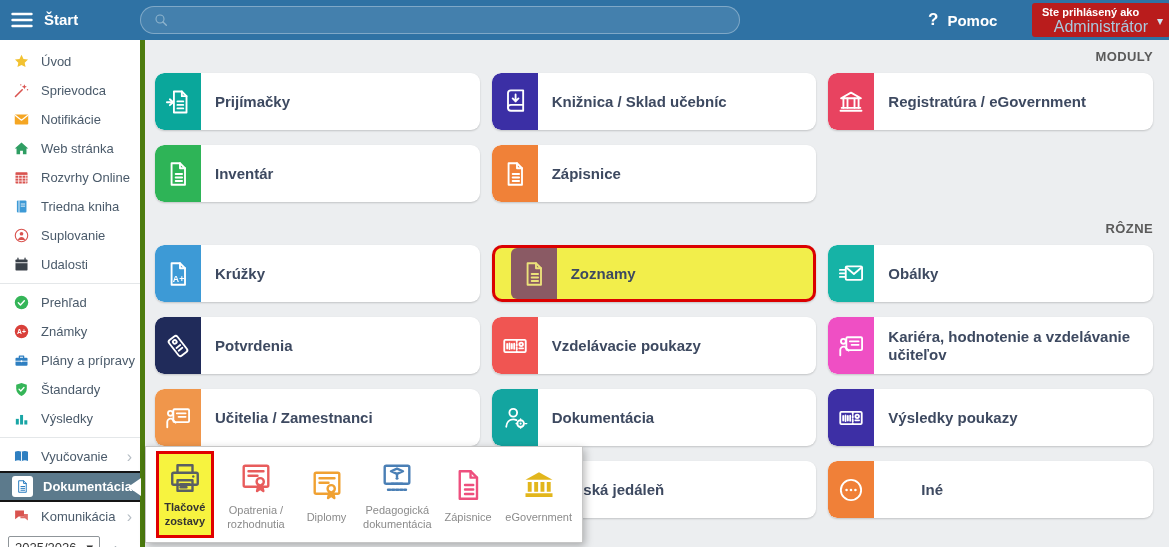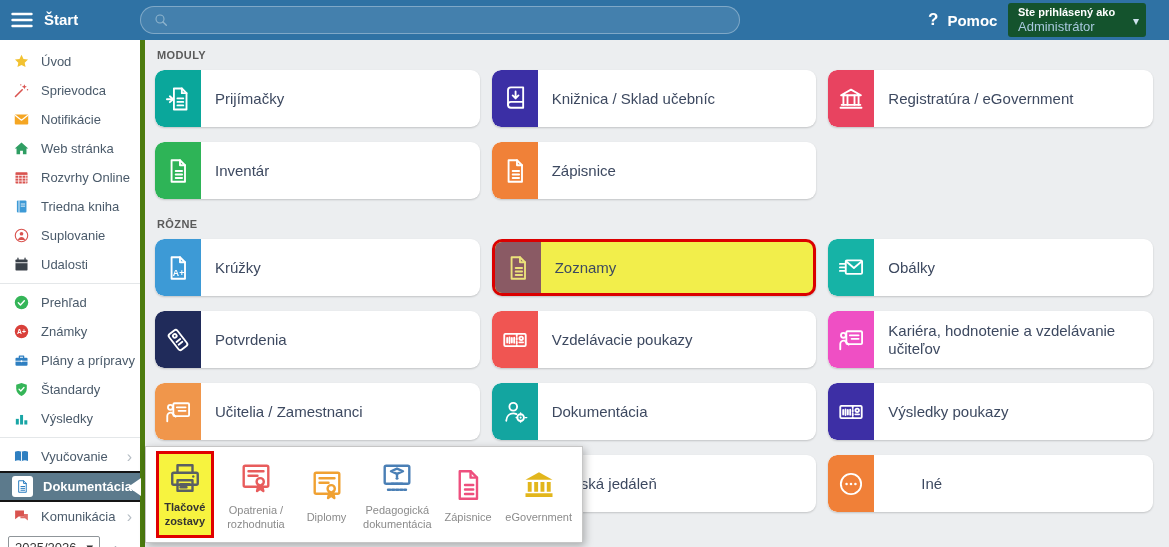--- a/index.html
+++ b/index.html
@@ -14,24 +14,24 @@
   .searchbox { position:absolute; left:140px; top:6px; width:600px; height:28px; border-radius:15px;
                background:rgba(255,255,255,.10); border:1px solid rgba(255,255,255,.32);
                display:flex; align-items:center; padding:0 12px; }
   .searchbox .s-ico { color:#8fb4cd; width:16px; height:16px; flex:none; }
   .searchbox input { flex:1; background:transparent; border:none; outline:none; color:#dceaf4;
                      font-size:14px; margin-left:9px; font-family:inherit; }
   .searchbox input::placeholder { color:#9cbdd4; opacity:1; }
   .help { position:absolute; left:928px; top:0; height:40px; display:flex; align-items:center; gap:9px; cursor:pointer; }
   .help-q { font-size:17px; font-weight:bold; }
   .help-label { font-size:15px; font-weight:bold; }
-  .userbox { position:absolute; left:1008px; top:3px; width:138px; height:34px; background:#14532d;
+  .userbox { position:absolute; left:1032px; top:3px; width:138px; height:34px; background:#b91c1c;
              border-radius:3px; padding:2px 22px 2px 10px; cursor:pointer; }
   .userbox .l1 { font-size:11px; font-weight:bold; line-height:14px; white-space:nowrap; }
-  .userbox .l2 { font-size:13px; color:#a9c9de; line-height:15px; }
+  .userbox .l2 { font-size:16px; color:#a9c9de; line-height:15px;text-align:right; }
   .userbox .caret { position:absolute; right:7px; top:11px; color:#cfe2ee; font-size:12px; }
 
   
   .sidebar { position:absolute; top:40px; left:0; width:145px; bottom:0; background:#fff;
              border-right:5px solid #4d7c0f; z-index:30; padding-top:7px; }
   .side-item { display:flex; align-items:center; height:29px; padding:0 8px 0 12px; font-size:13px;
                color:#4a5a6a; cursor:pointer; position:relative; }
   .side-item .ico { width:19px; height:19px; display:flex; align-items:center; justify-content:center;
                     margin-right:10px; flex:none; }
   .side-item .lbl { white-space:nowrap; }
@@ -45,29 +45,29 @@
                              border-top:9px solid transparent; border-bottom:9px solid transparent;
                              border-right:13px solid #fff; }
   .year-row { display:flex; align-items:center; margin:5px 6px 0 8px; gap:12px; }
   .year-select { width:92px; height:22px; border:1px solid #8f9599; border-radius:2px; background:#fff;
                  display:flex; align-items:center; justify-content:space-between; padding:0 6px;
                  font-size:13px; color:#333; cursor:pointer; }
   .collapse { color:#9aa4ab; font-size:15px; cursor:pointer; }
 
   
   .main { position:absolute; left:145px; top:40px; right:0; bottom:0; padding:4px 16px 0 10px; overflow:hidden; }
-  .sec-title { font-size:11px; font-weight:bold; color:#5a5a5a; letter-spacing:.4px; padding:5px 0 9px 2px; }
+  .sec-title { font-size:13px; font-weight:bold; color:#5a5a5a; letter-spacing:.4px; padding:5px 0 9px 2px;text-align:right; }
   .sec-title.mt { padding-top:19px; }
   .grid { display:grid; grid-template-columns:repeat(3,1fr); column-gap:12px; row-gap:15px; }
   .tile { height:57px; background:#fff; border-radius:9px; box-shadow:0 1px 2px rgba(0,0,0,.18);
           display:flex; align-items:center; overflow:hidden; cursor:pointer; }
   .tile-icon { width:46px; height:100%; flex:none; display:flex; align-items:center; justify-content:center;
                color:#fff; border-radius:9px 0 0 9px; }
-  .tile-label { padding:0 10px 0 14px; font-size:15px; font-weight:normal; color:#3d4960; line-height:1.18; }
-  .tile.hl { background:#f2ee4b; border:3px solid #db0000; border-radius:10px; }
+  .tile-label { padding:0 10px 0 14px; font-size:15px; font-weight:bold; color:#3d4960; line-height:1.18; }
+  .tile.hl { background:#f2ee4b; border:3px solid #db0000; border-radius:10px;padding-left:16px; }
   .tile.hl .tile-icon { color:#ece27a; border-radius:6px 0 0 6px; }
 
   
   .popup { position:absolute; left:145px; top:446px; width:438px; height:97px; background:#fff;
            border:1px solid #c6c6c6; box-shadow:2px 3px 8px rgba(0,0,0,.28); z-index:110;
            display:flex; align-items:center; padding:16px 8px; }
   .popup-item { width:71px; display:flex; flex-direction:column; align-items:center; gap:6px;
                 padding:6px 2px; color:#8b8b8b; font-size:11px; text-align:center; cursor:pointer; }
   .popup-item .p-ico { height:40px; display:flex; align-items:center; }
   .popup-item .p-label { white-space:pre-line; line-height:1.25; }

